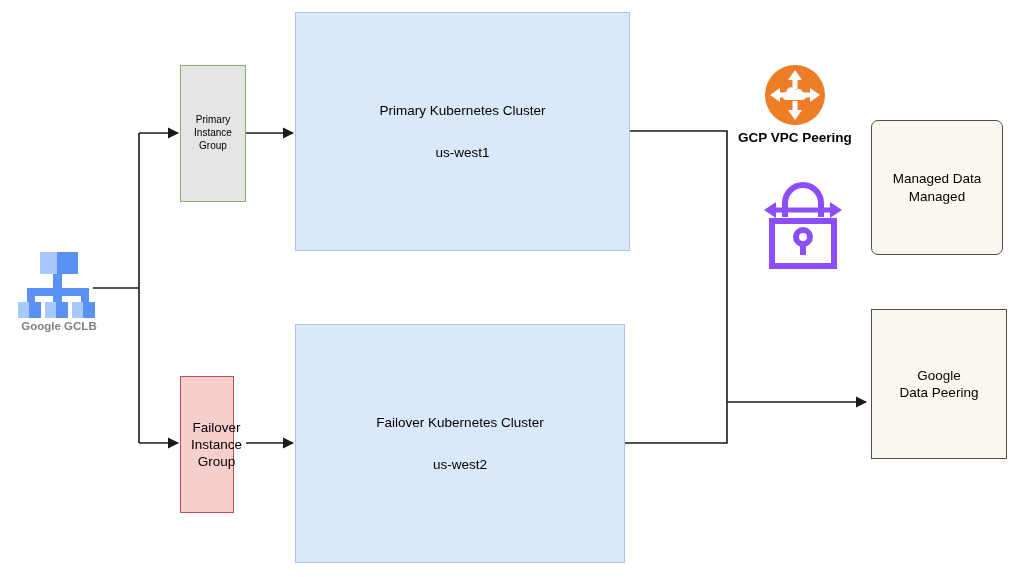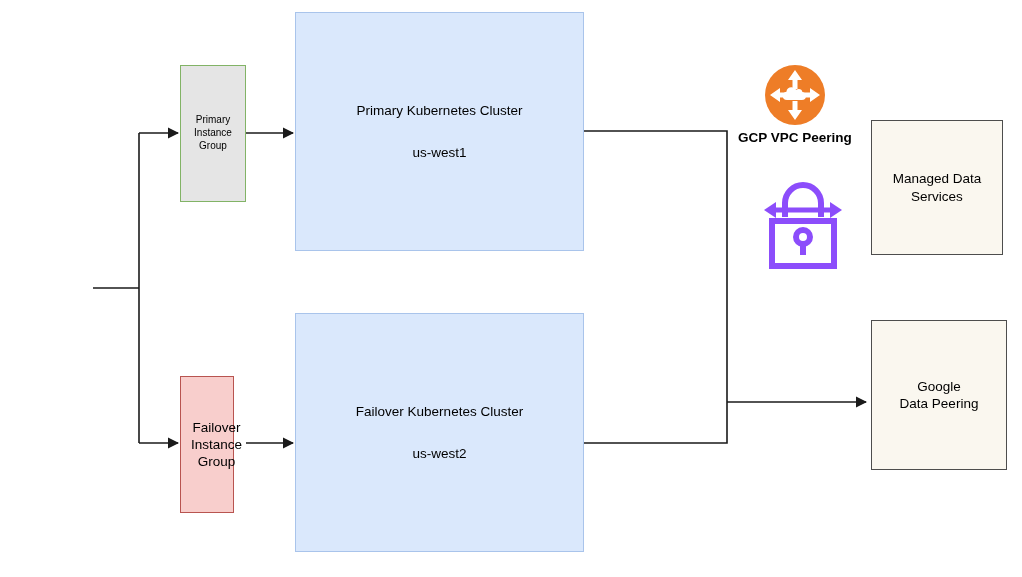--- a/index.html
+++ b/index.html
@@ -126,39 +126,62 @@
 
     <path d="M 246 443 L 293 443" fill="none" stroke="#1a1a1a" stroke-width="1.6" marker-end="url(#arrow)"></path>
 
     <path d="M 584 131 L 727 131 L 727 402" fill="none" stroke="#1a1a1a" stroke-width="1.6"></path>
 
     <path d="M 584 443 L 727 443 L 727 402" fill="none" stroke="#1a1a1a" stroke-width="1.6"></path>
 
     <path d="M 727 402 L 866 402" fill="none" stroke="#1a1a1a" stroke-width="1.6" marker-end="url(#arrow)"></path>
   </svg>
 
+  <div class="gclb-wrap" style="left:14px; top:250px;">
+    <svg width="90" height="68" viewBox="0 0 90 68" xmlns="http://www.w3.org/2000/svg">
+
+      <rect x="26" y="2" width="17" height="22" fill="#a8c7fa"></rect>
+      <rect x="43" y="2" width="21" height="22" fill="#5b91f5"></rect>
+
+      <rect x="39" y="24" width="9" height="14" fill="#5b91f5"></rect>
+
+      <rect x="13" y="38" width="62" height="8" fill="#5b91f5"></rect>
+
+      <rect x="13" y="38" width="8" height="17" fill="#5b91f5"></rect>
+      <rect x="39" y="38" width="9" height="17" fill="#5b91f5"></rect>
+      <rect x="67" y="38" width="8" height="17" fill="#5b91f5"></rect>
+
+      <rect x="4" y="52" width="11" height="20" fill="#a8c7fa"></rect>
+      <rect x="15" y="52" width="12" height="20" fill="#5b91f5"></rect>
+      <rect x="31" y="52" width="11" height="20" fill="#a8c7fa"></rect>
+      <rect x="42" y="52" width="12" height="20" fill="#5b91f5"></rect>
+      <rect x="58" y="52" width="11" height="20" fill="#a8c7fa"></rect>
+      <rect x="69" y="52" width="12" height="20" fill="#5b91f5"></rect>
+    </svg>
+    <div class="gclb-label">Google GCLB</div>
+  </div>
 
   <div class="node ig-primary" style="left:180px; top:65px; width:66px; height:137px;">
     <span class="line">Primary</span>
     <span class="line">Instance</span>
     <span class="line">Group</span>
   </div>
 
   <div class="node ig-failover" style="left:180px; top:376px; width:54px; height:137px;padding-left:19px;">
     <span class="line">Failover</span>
     <span class="line">Instance</span>
     <span class="line">Group</span>
   </div>
 
-  <div class="node cluster" style="left:295px; top:12px; width:289px; height:239px;">
+  <div class="node cluster" style="left:295px; top:12px; width:335px; height:239px;">
     <span class="line title">Primary Kubernetes Cluster</span>
     <span class="line">us-west1</span>
   </div>
 
-  <div class="node cluster" style="left:295px; top:313px; width:289px; height:239px;">
+  <div class="node cluster" style="left:295px; top:324px; width:330px; height:239px;">
     <span class="line title">Failover Kubernetes Cluster</span>
     <span class="line">us-west2</span>
   </div>
 
   <div class="vpc-wrap" style="left:738px; top:64px;">
     <svg width="62" height="62" viewBox="0 0 62 62" xmlns="http://www.w3.org/2000/svg">
       <circle cx="31" cy="31" r="30" fill="#ee7d27"></circle>
       <g fill="#ffffff">
 
         <path d="M31 6 L38 16 L33.5 16 L33.5 25 L28.5 25 L28.5 16 L24 16 Z"></path>
@@ -187,23 +210,23 @@
 
         <path d="M41 69 L41 80"></path>
       </g>
 
       <g fill="#8c4dfb">
         <path d="M2 35 L14 27 L14 32.5 L68 32.5 L68 27 L80 35 L68 43 L68 37.5 L14 37.5 L14 43 Z"></path>
       </g>
     </svg>
   </div>
 
-  <div class="node dataservice" style="left:871px; top:120px; width:132px; height:135px;">
+  <div class="node dataservice" style="left:871px; top:120px; width:132px; height:135px;border-radius:7px;">
     <span class="line">Managed Data</span>
-    <span class="line">Services</span>
-  </div>
-
-  <div class="node dataservice" style="left:871px; top:320px; width:136px; height:150px;">
+    <span class="line">Managed</span>
+  </div>
+
+  <div class="node dataservice" style="left:871px; top:309px; width:136px; height:150px;">
     <span class="line">Google</span>
     <span class="line">Data Peering</span>
   </div>
 
 </div>
 
 </body></html>

